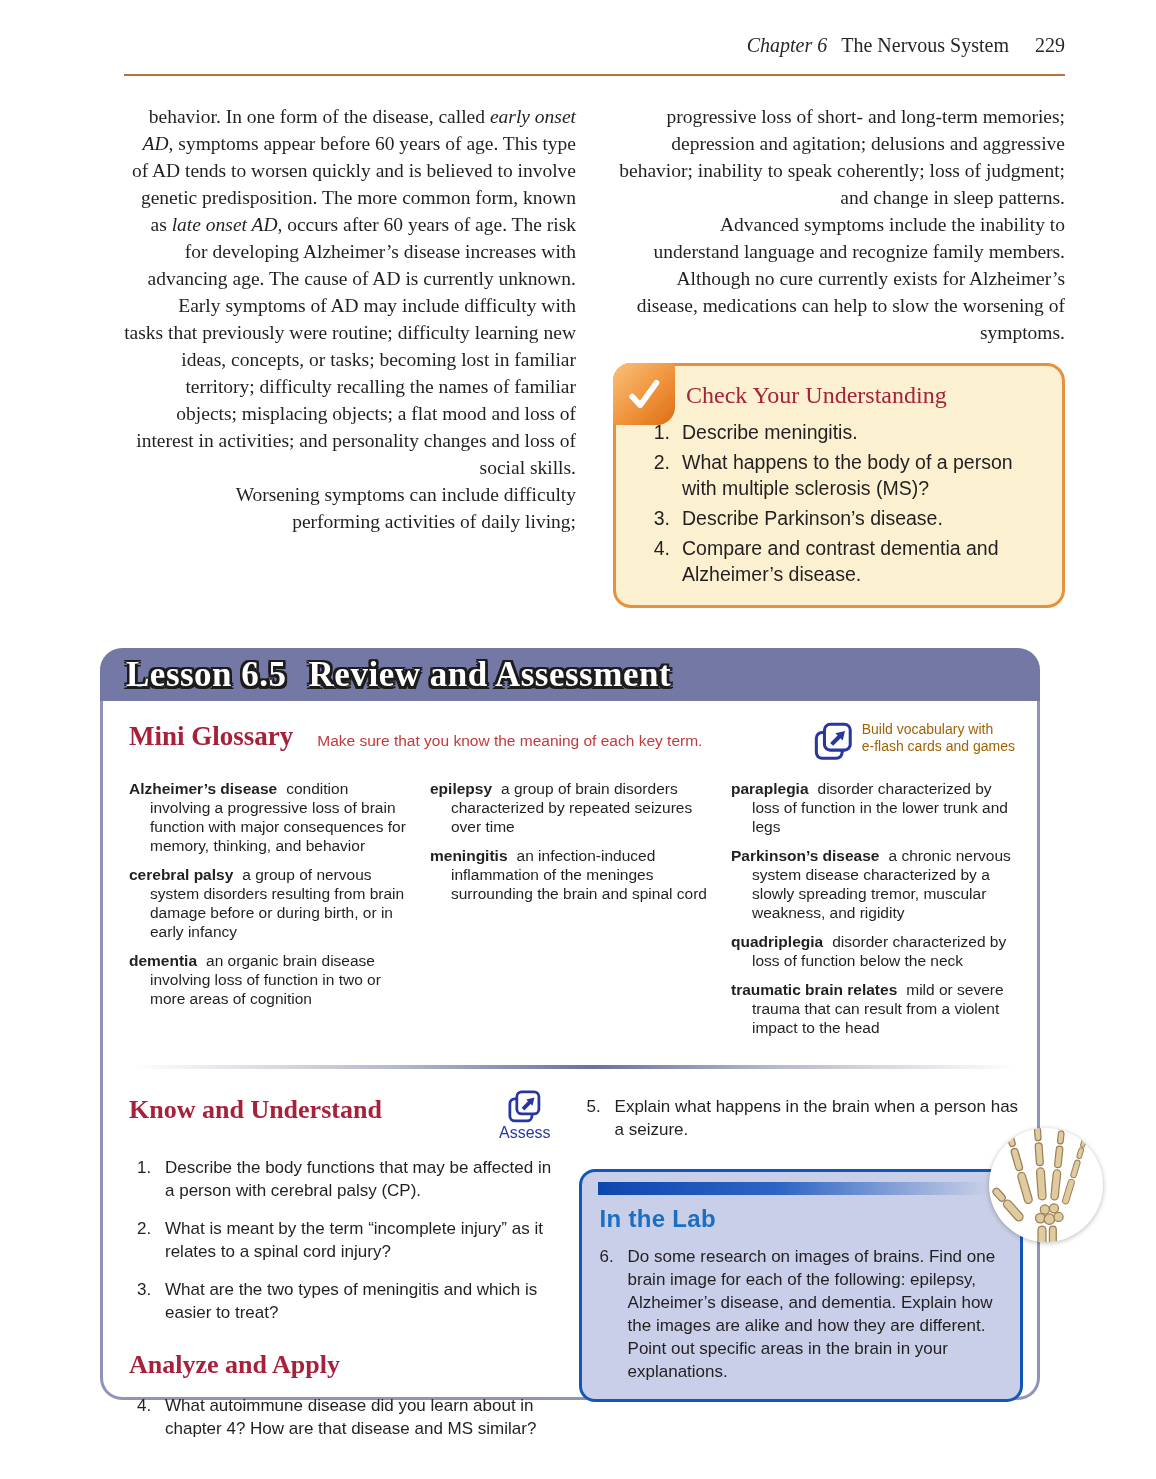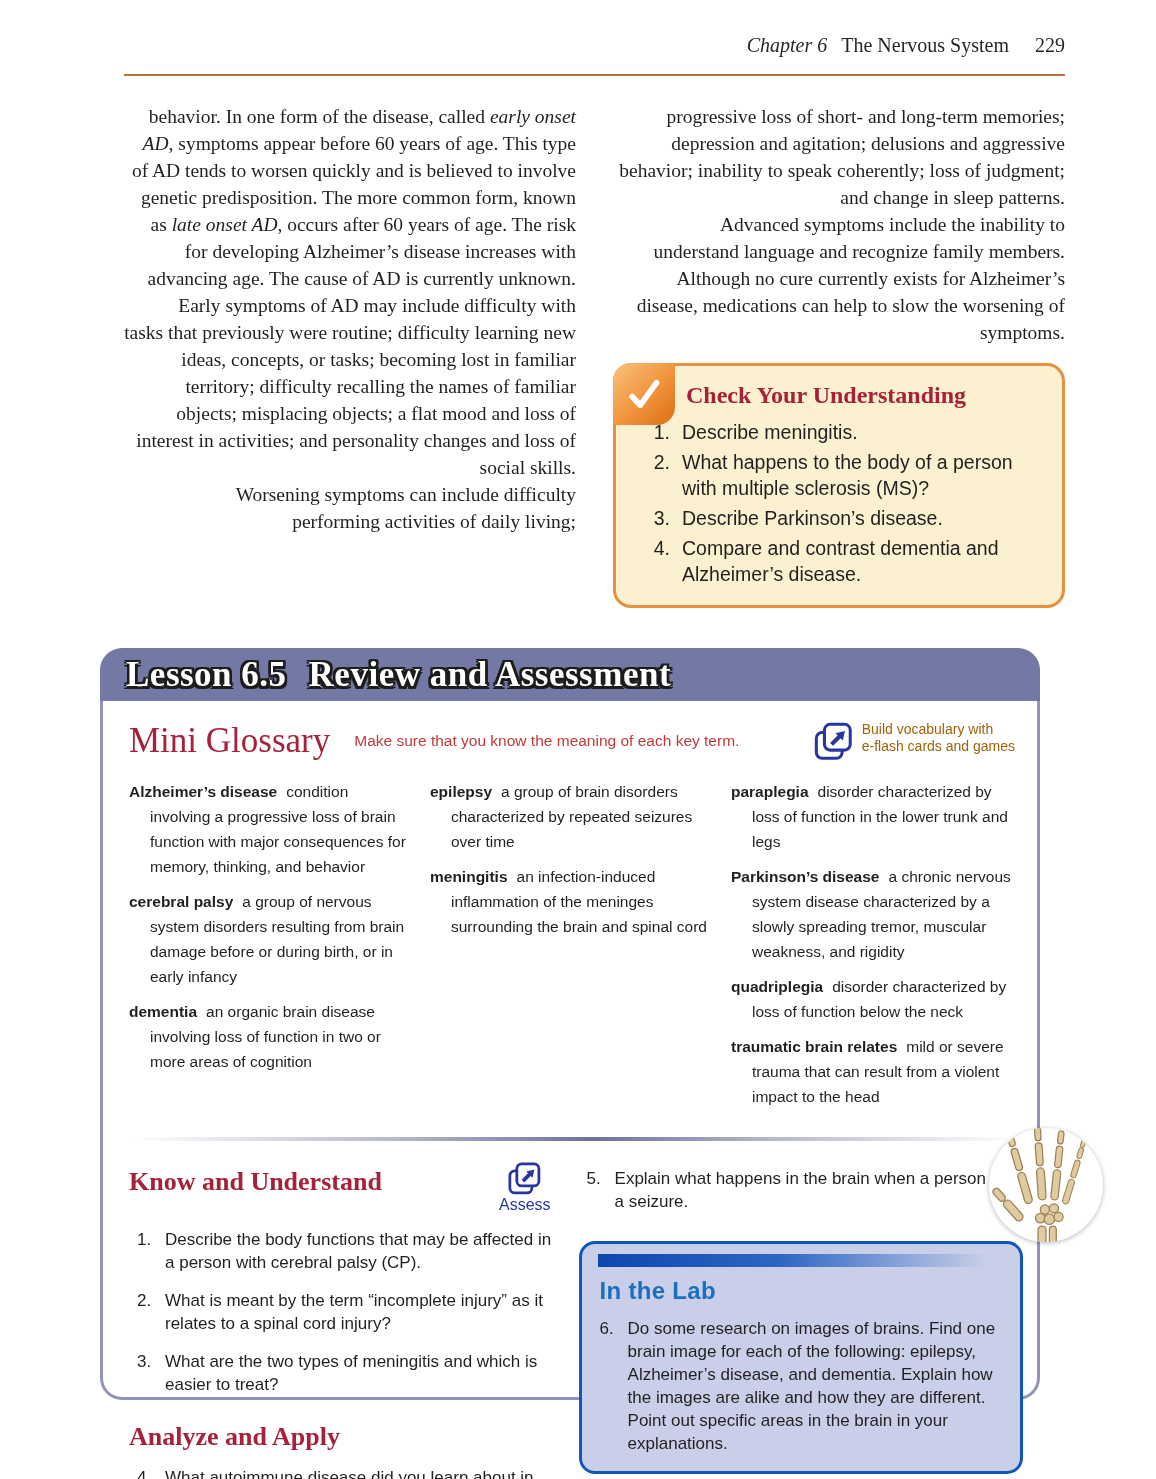--- a/index.html
+++ b/index.html
@@ -17,52 +17,52 @@
   .col{width:452px;}
   p.body{margin:0;font-size:19.5px;line-height:27px;text-align:right;}
   p.ind{text-indent:27px;}
 
   
   .cyu{position:relative;margin-top:17px;background:#fbf0d0;border:3px solid #e6913f;
        border-radius:18px;padding:12px 16px 14px 18px;box-sizing:border-box;}
   .cyu-tile{position:absolute;left:-3px;top:-3px;width:62px;height:62px;
             background:linear-gradient(135deg,#f9c27c 0%,#f0933c 55%,#dc6e14 100%);
             border-radius:18px 4px 18px 4px;display:flex;align-items:center;justify-content:center;}
-  .cyu-title{margin:4px 0 10px 52px;font-size:24px;font-weight:bold;color:#a62139;}
+  .cyu-title{margin:4px 0 10px 52px;font-size:24px;font-weight:normal;color:#a62139;}
   .cyu .qitem{display:flex;margin:0 0 4px 8px;font-size:19.5px;line-height:26px;}
   .cyu .qnum{flex:0 0 28px;text-align:right;margin-right:12px;}
   .cyu .qtxt{flex:1;}
 
   
   .lesson{position:absolute;top:648px;left:100px;width:940px;height:752px;box-sizing:border-box;}
   .banner{height:53px;background:#7478a4;border-radius:22px 22px 0 0;display:flex;
           align-items:center;padding-left:26px;}
   .banner span{font-size:35px;font-weight:bold;color:#ffffff;letter-spacing:.5px;
       text-shadow:-2.5px -2.5px 0 #1c1c1c,2.5px -2.5px 0 #1c1c1c,-2.5px 2.5px 0 #1c1c1c,
                   2.5px 2.5px 0 #1c1c1c,-2.5px 0 0 #1c1c1c,2.5px 0 0 #1c1c1c,
                   0 -2.5px 0 #1c1c1c,0 2.5px 0 #1c1c1c;}
   .banner .b2{margin-left:22px;}
   .boxbody{border:3px solid #9094bb;border-top:none;border-radius:0 0 22px 22px;
            height:699px;box-sizing:border-box;padding:20px 14px 0 26px;background:#ffffff;}
 
   
   .mg-row{display:flex;align-items:flex-start;}
-  .mg-title{font-size:35px;font-weight:normal;color:#a62139;}
+  .mg-title{font-size:27px;font-weight:bold;color:#a62139;}
   .mg-sub{font-family:"Liberation Sans",sans-serif;font-size:15.5px;color:#c23a3a;
           margin:11px 0 0 24px;}
   .resource{margin-left:auto;margin-right:8px;display:flex;align-items:flex-start;gap:7px;}
   .resource .rtext span{display:block;font-family:"Liberation Sans",sans-serif;
           font-size:14px;line-height:17px;color:#a16207;}
   .ricon svg, .aicon svg{display:block;}
 
   .mg-cols{display:flex;gap:22px;margin-top:16px;}
   .gcol{width:300px;}
   .gcol:last-child{width:314px;}
   p.gloss{margin:0 0 10px 0;font-family:"Liberation Sans",sans-serif;font-size:15.5px;
-          line-height:25px;padding-left:21px;text-indent:-21px;}
+          line-height:19px;padding-left:21px;text-indent:-21px;}
   p.gloss .term{font-weight:bold;margin-right:9px;}
 
   .divider{height:4px;margin:18px 6px 0 4px;border-radius:2px;
      background:linear-gradient(to right,rgba(120,124,160,0) 0%,rgba(120,124,160,.55) 30%,
                 #6d7199 52%,rgba(120,124,160,.55) 72%,rgba(120,124,160,0) 100%);}
 
   
   .lower{display:flex;margin-top:26px;align-items:flex-start;}
   .lleft{width:450px;}
   .lright{width:470px;margin-left:24px;}

